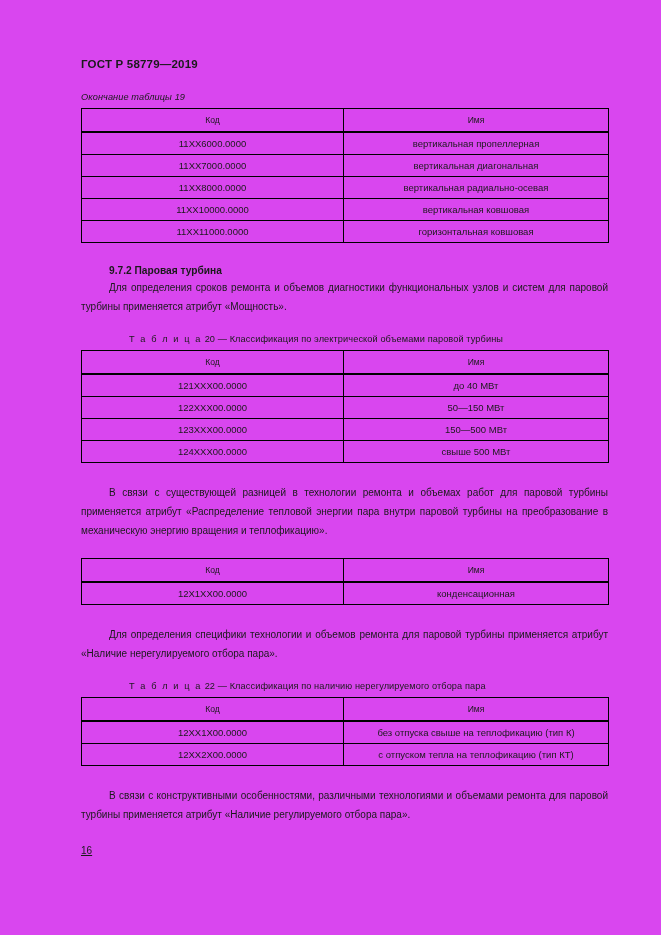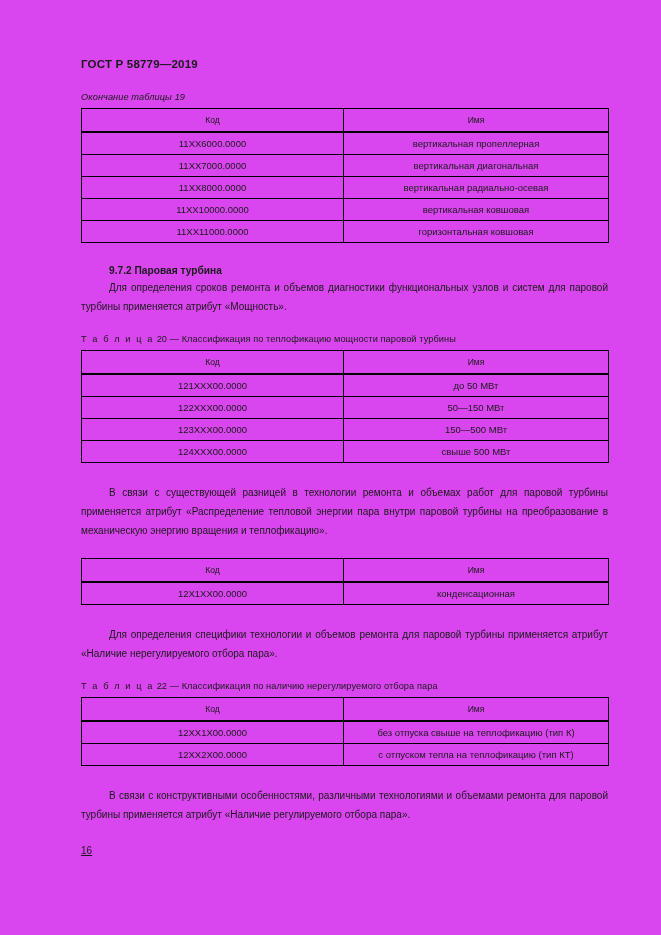--- a/index.html
+++ b/index.html
@@ -46,20 +46,21 @@
     margin: 0 0 6px 0;
     letter-spacing: 0.1px;
   }
 
   .table-caption.normal {
     font-style: normal;
   }
 
   .table-caption .spaced {
     letter-spacing: 1.6px;
+    margin-left: 48px;
   }
 
   
   table.gost {
     width: 527px;
     border-collapse: collapse;
     table-layout: fixed;
     margin: 0 0 0 0;
     font-size: 9.3px;
   }
@@ -163,38 +164,38 @@
 
     <h4 class="subhead">9.7.2 Паровая турбина</h4>
 
     <p class="body">Для определения сроков ремонта и объемов диагностики функциональных узлов и систем для паровой турбины применяется атрибут «Мощность».</p>
 
     <div class="gap-18"></div>
 
     <div class="table-caption normal">
       <span class="spaced">Т а б л и ц а</span>
       <span>20</span>
-      <span>— Классификация по теплофикацию мощности паровой турбины</span>
+      <span>— Классификация по электрической объемами паровой турбины</span>
     </div>
 
     <table class="gost">
       <colgroup>
           <col class="c-code">
           <col class="c-name">
         </colgroup>
       <thead>
         <tr>
           <th>Код</th>
           <th>Имя</th>
         </tr>
       </thead>
       <tbody>
         <tr>
           <td>121XXX00.0000</td>
-          <td>до 50 МВт</td>
+          <td>до 40 МВт</td>
         </tr>
         <tr>
           <td>122XXX00.0000</td>
           <td>50—150 МВт</td>
         </tr>
         <tr>
           <td>123XXX00.0000</td>
           <td>150—500 МВт</td>
         </tr>
         <tr>

